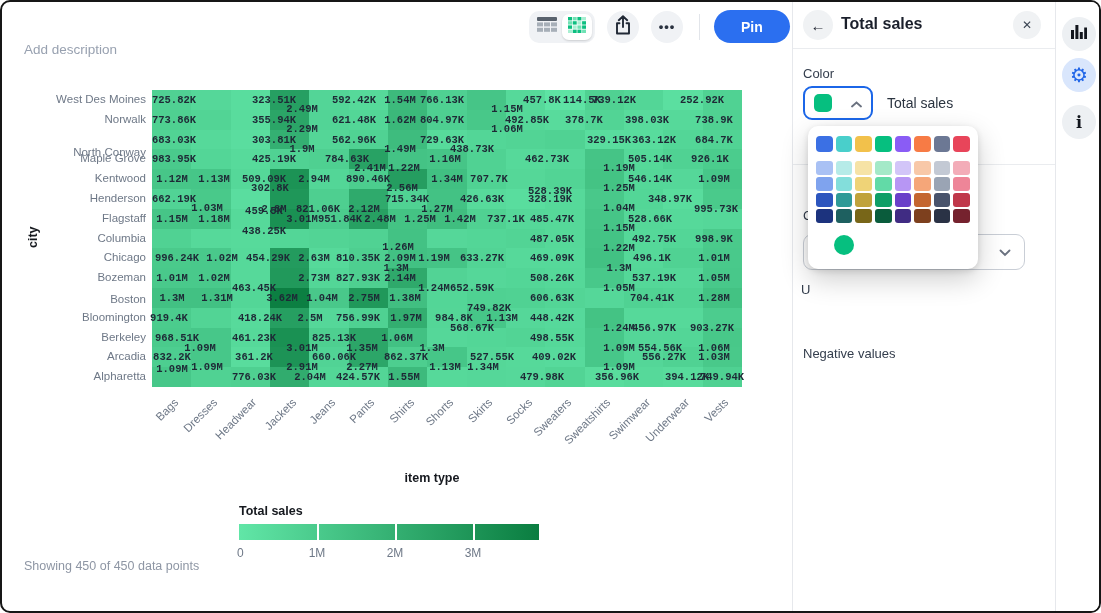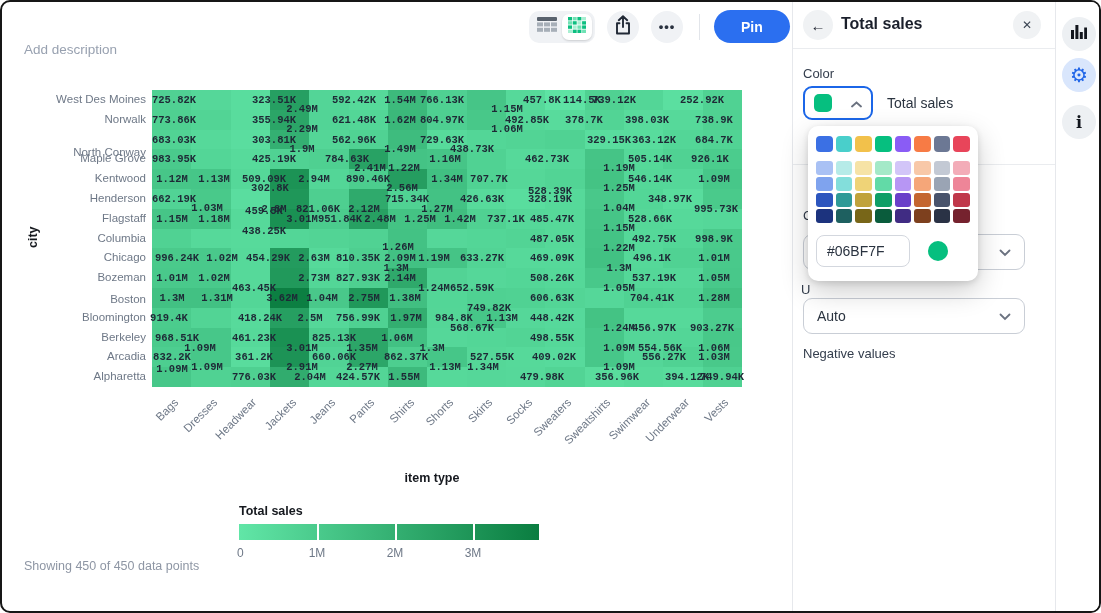--- a/index.html
+++ b/index.html
@@ -606,26 +606,20 @@
     <div class="color-field-name">Total sales</div>
 
     <div class="field-label" style="top:206px">C</div>
     <div class="dropdown" style="top:232px">
       <span></span>
       <span><svg width="12" height="8" viewBox="0 0 12 8">
             <path d="M1.5 1.5 L6 6 L10.5 1.5" stroke="#6B7280" stroke-width="1.8" fill="none" stroke-linecap="round"></path>
           </svg></span>
     </div>
     <div class="field-label" style="top:280px; left:8px">U</div>
-    <div class="dropdown" style="top:296px">
-      <span>Auto</span>
-      <span><svg width="12" height="8" viewBox="0 0 12 8">
-            <path d="M1.5 1.5 L6 6 L10.5 1.5" stroke="#6B7280" stroke-width="1.8" fill="none" stroke-linecap="round"></path>
-          </svg></span>
-    </div>
     <div class="field-label" style="top:344px">Negative values</div>
 
     <div class="popup">
       <div id="palette">
           <div class="sw-row main">
             <div class="sw" style="background: rgb(59, 112, 228);"></div>
             <div class="sw" style="background: rgb(73, 207, 203);"></div>
             <div class="sw" style="background: rgb(242, 193, 75);"></div>
             <div class="sw selected" style="background: rgb(6, 191, 127);"></div>
             <div class="sw" style="background: rgb(138, 92, 245);"></div>
@@ -668,21 +662,20 @@
             <div class="sw" style="background: rgb(30, 96, 96);"></div>
             <div class="sw" style="background: rgb(120, 102, 24);"></div>
             <div class="sw" style="background: rgb(10, 92, 60);"></div>
             <div class="sw" style="background: rgb(64, 44, 131);"></div>
             <div class="sw" style="background: rgb(125, 64, 30);"></div>
             <div class="sw" style="background: rgb(42, 50, 69);"></div>
             <div class="sw" style="background: rgb(117, 34, 46);"></div>
           </div>
         </div>
       <div class="hex-row">
-        <input class="hex-input" value="#06BF7F" style="">
         <span class="hex-dot" id="hex-dot" style="background: rgb(6, 191, 127);"></span>
       </div>
     </div>
   </div>
 
   <div class="icon-strip">
     <div class="strip-btn" style="top:15px">
       <span>
         <svg width="16" height="14" viewBox="0 0 16 14">
             <rect x="0" y="5" width="3" height="9" fill="#12161d"></rect>

